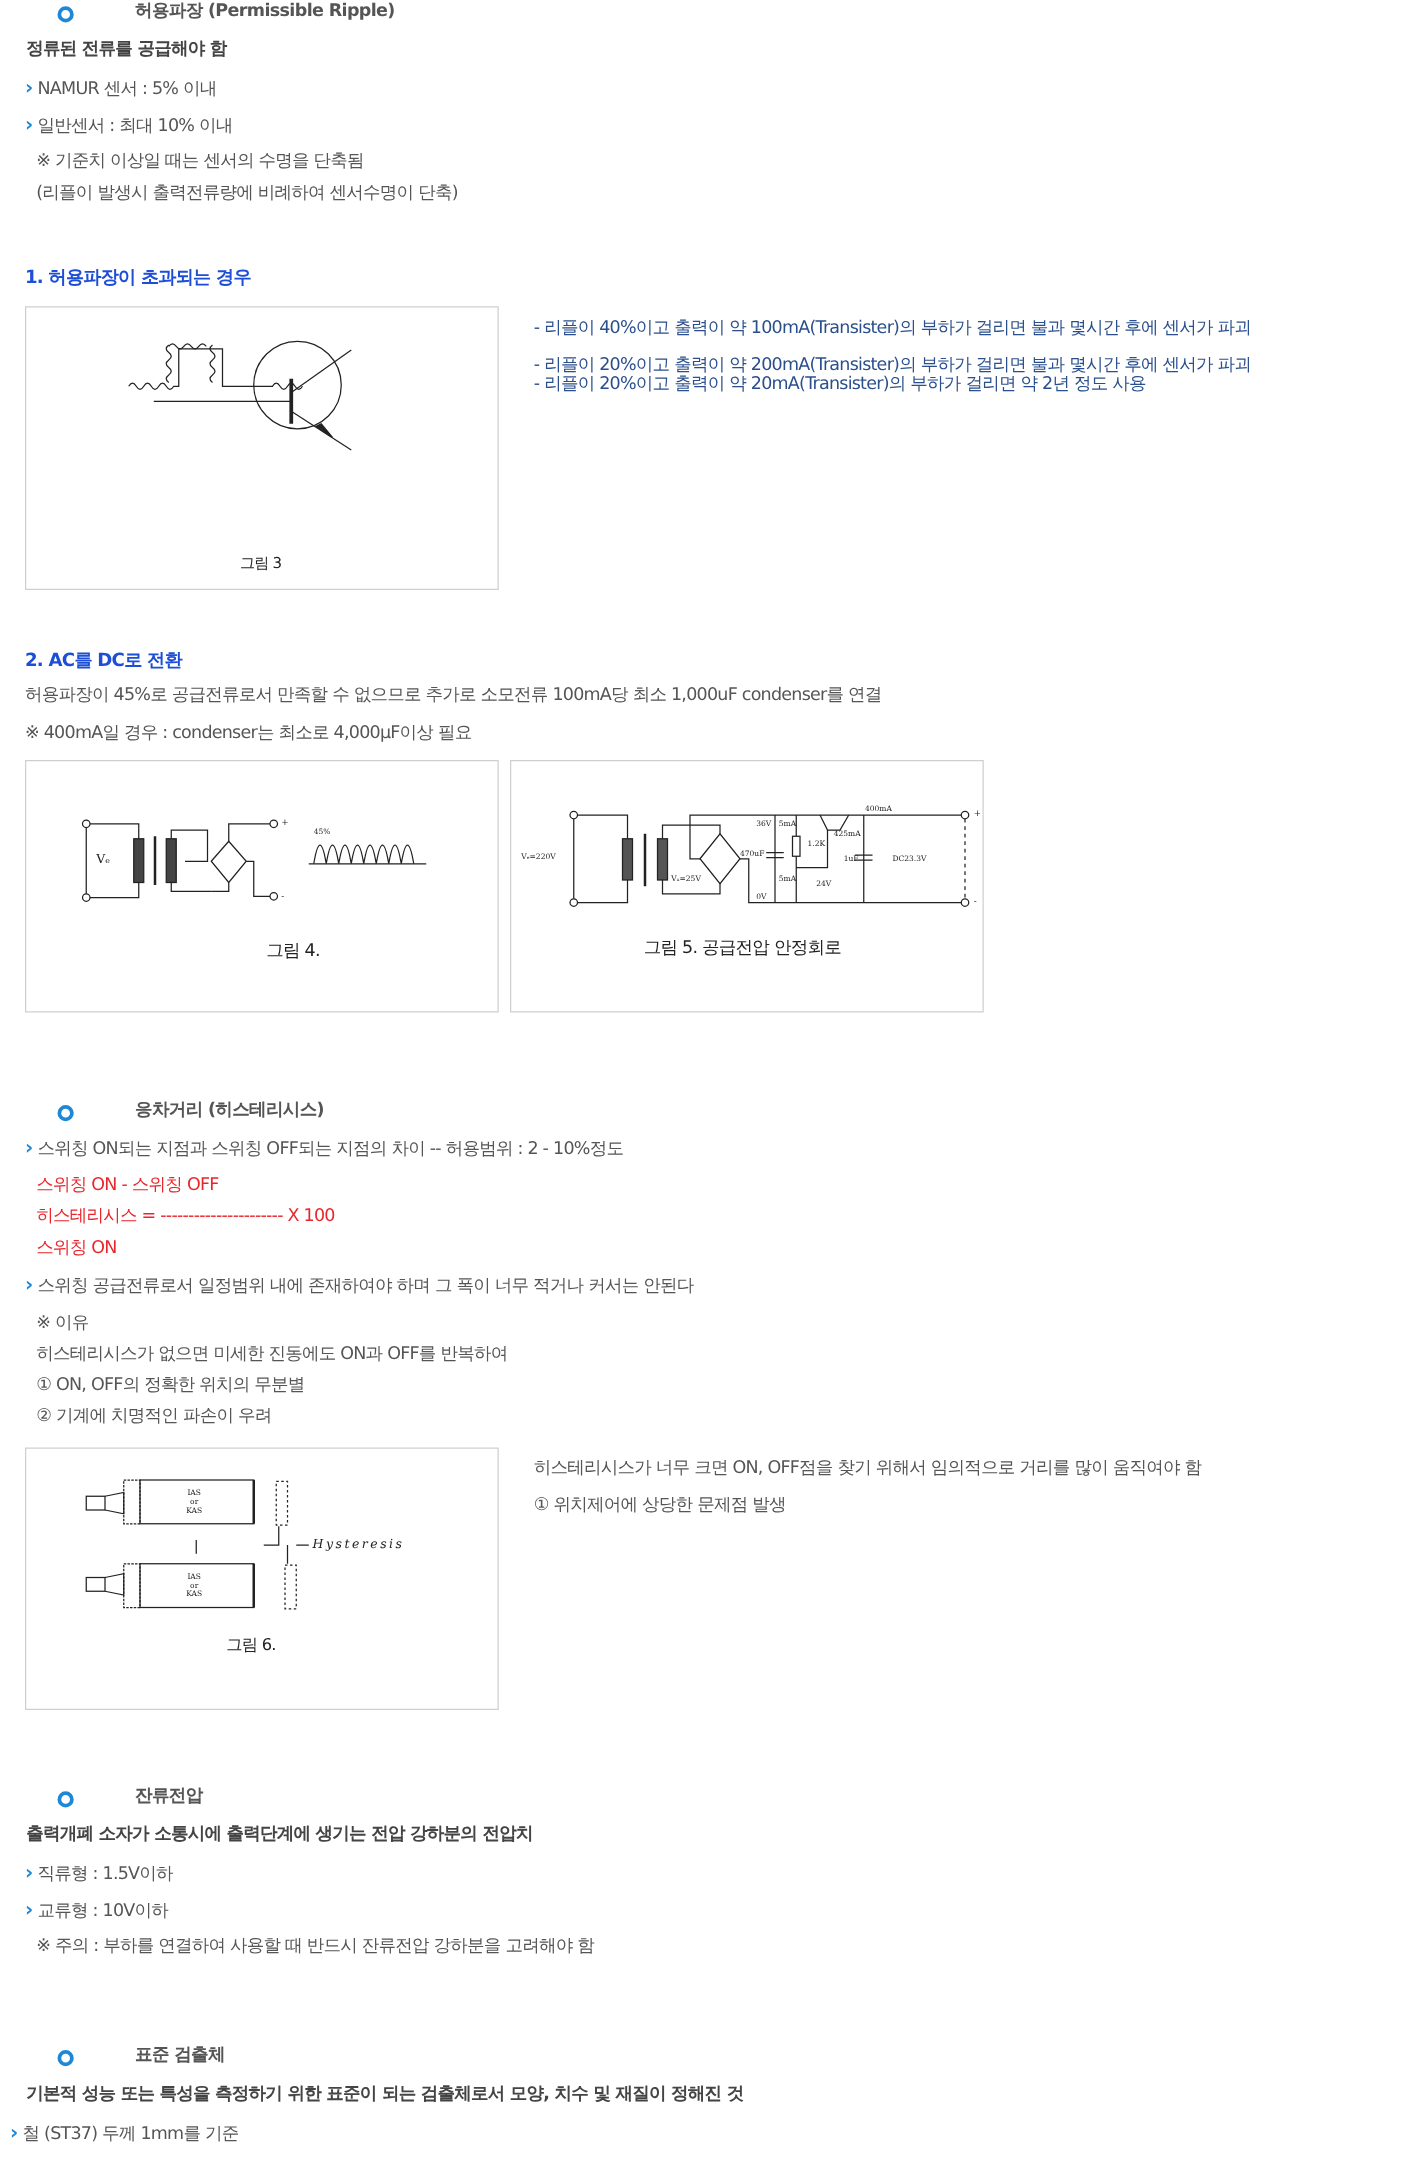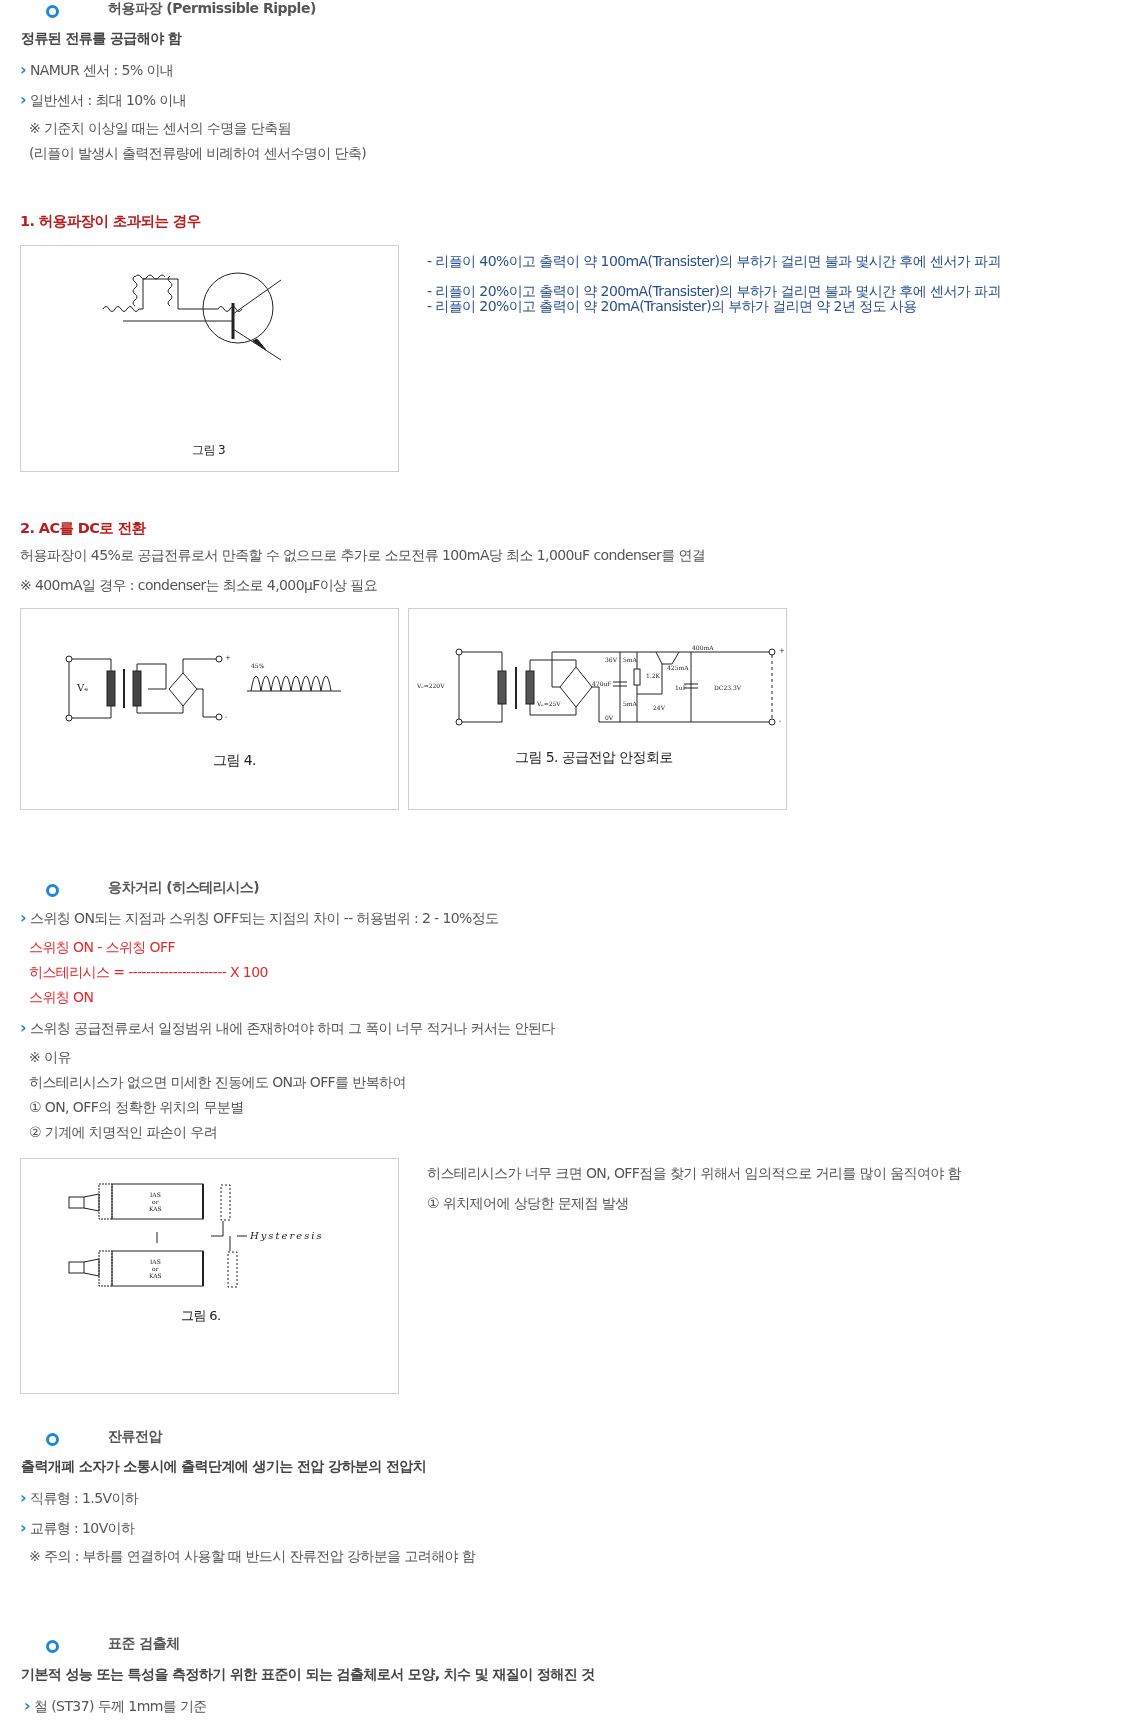--- a/index.html
+++ b/index.html
@@ -8,21 +8,21 @@
     font-family:"DejaVu Sans","Liberation Sans",sans-serif;
     color:#555; font-size:14px; letter-spacing:-0.6px;
   }
   .abs { position:absolute; white-space:nowrap; }
   .sec-title { font-size:18px; font-weight:bold; color:#1f3d7a; letter-spacing:-0.5px;margin-left:44px; }
   .sec-icon {
     display:inline-block; width:7px; height:7px; border:3px solid #1e88d6; border-radius:50%;
     position:absolute; left:2px; top:5px; box-sizing:content-box;
   }
   .sec-title .txt { position:absolute; left:20px; top:0; }
-  .sub-title { font-size:14.5px; font-weight:bold; color:#b91c1c; }
+  .sub-title { font-size:14.5px; font-weight:bold; color:#1d4ed8; }
   .bold-line { font-size:14px; font-weight:bold; color:#444; }
   .txt { font-size:14px; color:#555; }
   .red { color:#e8262b; }
   .blue { color:#2a4f8d; }
   .bullet::before {
     content:"›"; color:#1e88d6; font-weight:bold; margin-right:4px; font-size:16px;
   }
   .figbox {
     position:absolute; border:1px solid #cfcfcf; background:#fff; box-sizing:border-box;
   }
@@ -158,21 +158,21 @@
 <div class="abs txt bullet" style="left:20px;top:908px;">스위칭 ON되는 지점과 스위칭 OFF되는 지점의 차이 -- 허용범위 : 2 - 10%정도</div>
 <div class="abs txt red" style="left:29px;top:939px;">스위칭 ON - 스위칭 OFF</div>
 <div class="abs txt red" style="left:29px;top:964px;">히스테리시스 = ---------------------- X 100</div>
 <div class="abs txt red" style="left:29px;top:989px;">스위칭 ON</div>
 <div class="abs txt bullet" style="left:20px;top:1018px;">스위칭 공급전류로서 일정범위 내에 존재하여야 하며 그 폭이 너무 적거나 커서는 안된다</div>
 <div class="abs txt" style="left:29px;top:1049px;">※ 이유</div>
 <div class="abs txt" style="left:29px;top:1074px;">히스테리시스가 없으면 미세한 진동에도 ON과 OFF를 반복하여</div>
 <div class="abs txt" style="left:29px;top:1099px;">① ON, OFF의 정확한 위치의 무분별</div>
 <div class="abs txt" style="left:29px;top:1124px;">② 기계에 치명적인 파손이 우려</div>
 
-<div class="figbox" style="left:20px;top:1158px;width:379px;height:236px;">
+<div class="figbox" style="left:20px;top:1158px;width:379px;height:210px;">
   <svg width="379" height="202">
     <g fill="none" stroke="#222" stroke-width="1">
       <rect x="48" y="38" width="15" height="11"></rect>
       <polyline points="63,38 78,35 78,52 63,49"></polyline>
       <rect x="78" y="25" width="13" height="35" stroke-dasharray="2,1"></rect>
       <rect x="91" y="25" width="91" height="35"></rect>
       <line x1="182" y1="25" x2="182" y2="60" stroke-width="2"></line>
       <rect x="200" y="26" width="9" height="35" stroke-dasharray="2,2"></rect>
       <line x1="136" y1="73" x2="136" y2="84"></line>
       <polyline points="190,77 202,77 202,62"></polyline>
@@ -210,13 +210,13 @@
 <div class="abs bold-line" style="left:21px;top:1458px;">출력개폐 소자가 소통시에 출력단계에 생기는 전압 강하분의 전압치</div>
 <div class="abs txt bullet" style="left:20px;top:1488px;">직류형 : 1.5V이하</div>
 <div class="abs txt bullet" style="left:20px;top:1518px;">교류형 : 10V이하</div>
 <div class="abs txt" style="left:29px;top:1548px;">※ 주의 : 부하를 연결하여 사용할 때 반드시 잔류전압 강하분을 고려해야 함</div>
 
 <div class="abs sec-title" style="left:0;top:1635px;height:22px;width:400px;">
   <span class="sec-icon"></span>
   <span class="txt sec-title">표준 검출체</span>
 </div>
 <div class="abs bold-line" style="left:21px;top:1666px;">기본적 성능 또는 특성을 측정하기 위한 표준이 되는 검출체로서 모양, 치수 및 재질이 정해진 것</div>
-<div class="abs txt bullet" style="left:24px;top:1696px;">철 (ST37) 두께 1mm를 기준</div>
+<div class="abs txt bullet" style="left:8px;top:1696px;">철 (ST37) 두께 1mm를 기준</div>
 
 </body></html>

